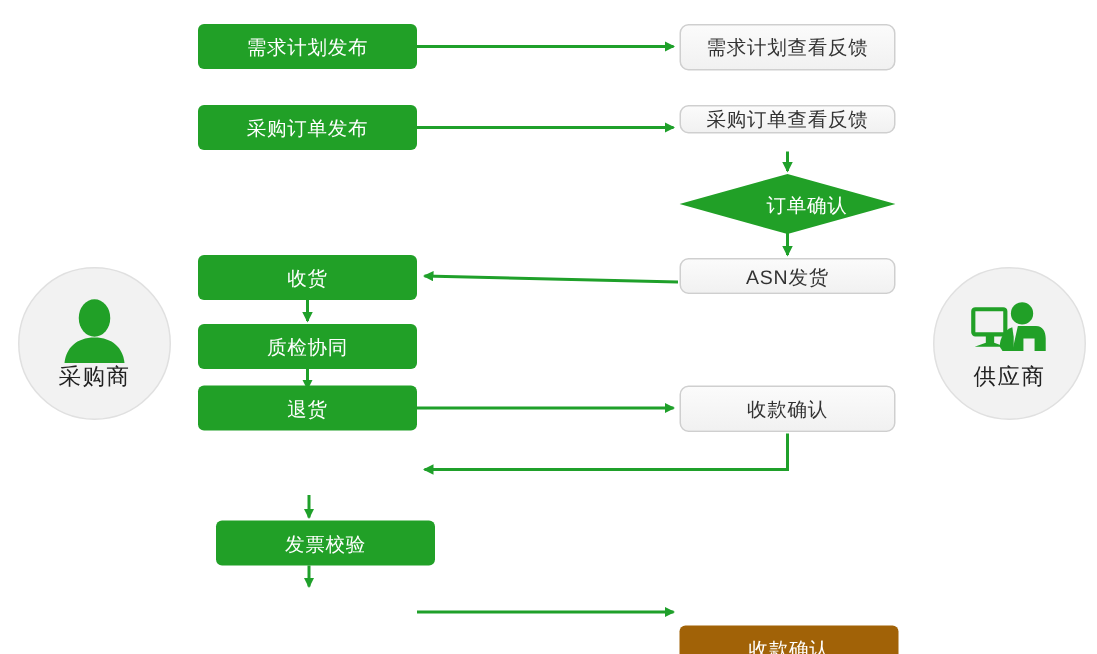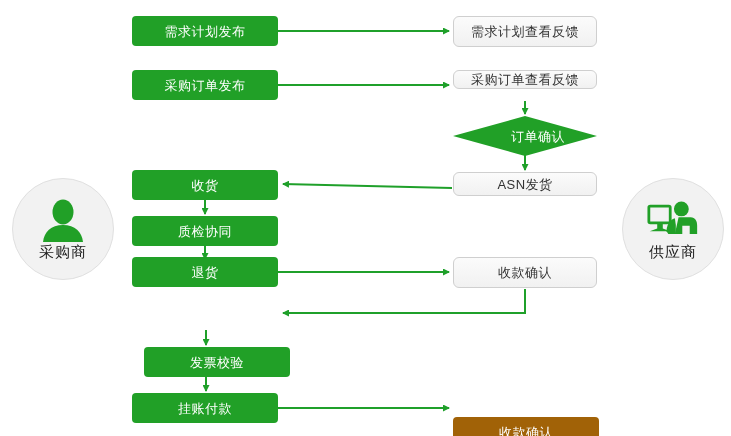--- a/index.html
+++ b/index.html
@@ -189,17 +189,16 @@
 
   <div class="node node-green" style="left:132px; top:216px; width:146px; height:30px;">质检协同</div>
 
   <div class="node node-green" style="left:132px; top:257px; width:146px; height:30px;">退货</div>
 
   <div class="node node-gray" style="left:453px; top:257px; width:144px; height:31px;">收款确认</div>
 
 
   <div class="node node-green" style="left:132px; top:347px; width:146px; height:30px;margin-left:12px;">发票校验</div>
 
-  <div class="node node-green" style="left:132px; top:393px; width:146px; height:30px;">挂账付款</div>
 
   <div class="node node-red" style="left:453px; top:393px; width:146px; height:30px;">收款确认</div>
 
 </div>
 
 </body></html>

